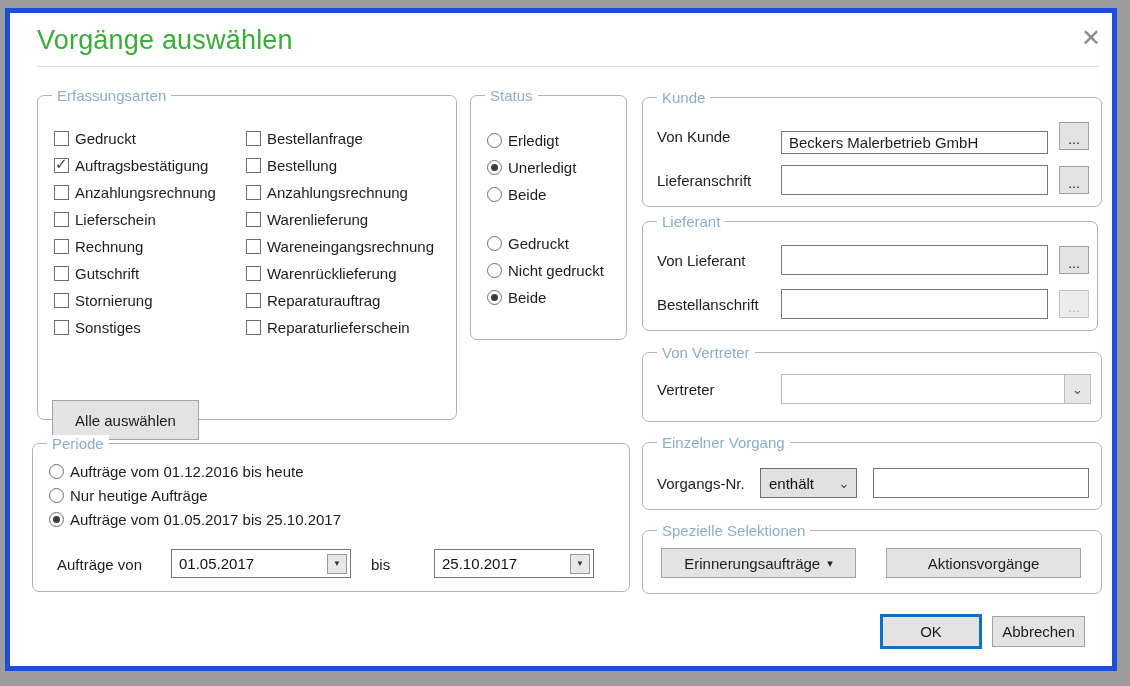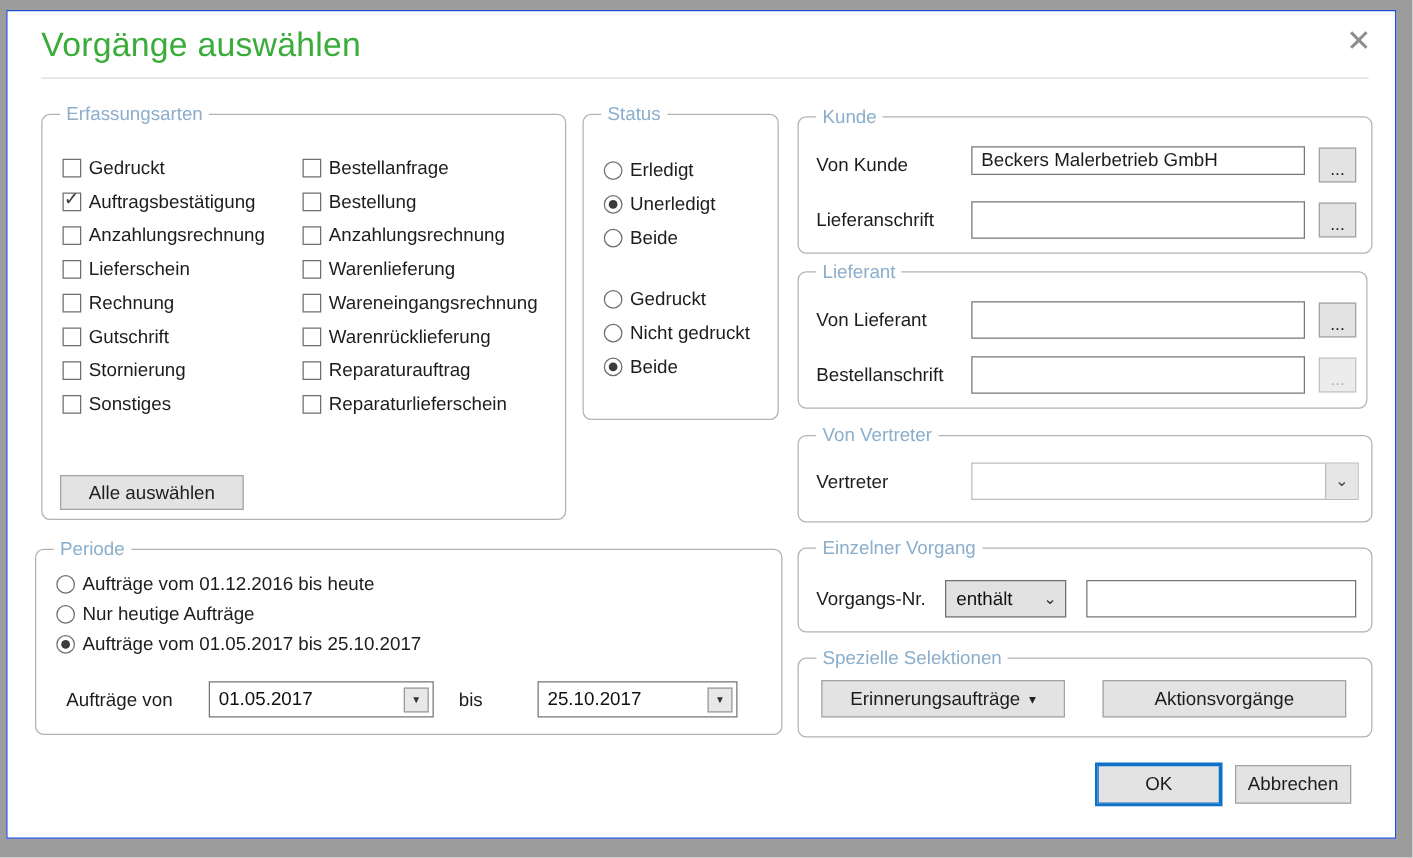--- a/index.html
+++ b/index.html
@@ -1,21 +1,21 @@
 <!DOCTYPE html>
 <html><head>
 <meta charset="utf-8">
 <style>
   * { margin:0; padding:0; box-sizing:border-box; }
   html,body { width:1130px; height:686px; overflow:hidden;
     font-family:"Liberation Sans","DejaVu Sans",sans-serif; }
   body { background:#9c9c9c; position:relative; }
 
   .dialog { position:absolute; left:5px; top:8px; width:1112px; height:663px;
-    background:#ffffff; border:1px solid #1d4ed8;padding-left:12px; }
+    background:#ffffff; border:5px solid #1d4ed8;padding-left:12px; }
 
   .title { position:absolute; left:27px; top:12px; font-size:27px; color:#3aac3a;
     letter-spacing:0.2px; }
   .close-x { position:absolute; left:1066px; top:10px; width:30px; height:30px;
     color:#8e8e8e; font-size:24px; line-height:30px; text-align:center; cursor:pointer; }
   .title-sep { position:absolute; left:27px; top:53px; width:1062px; height:1px;
     background:#dcdcdc; }
 
   .group { position:absolute; border:1px solid #b2b2b2; border-radius:7px; background:#fff; }
   .group-label { position:absolute; top:-9px; left:14px; background:#fff; padding:0 5px;
@@ -149,21 +149,21 @@
       <div class="cb-row">
         <span class="cb-box"></span>
         <span class="cb-label">Reparaturauftrag</span>
       </div>
       <div class="cb-row">
         <span class="cb-box"></span>
         <span class="cb-label">Reparaturlieferschein</span>
       </div>
     </div>
 
-    <div class="btn" style="left:14px; top:288px; width:147px; height:28px;">Alle auswählen</div>
+    <div class="btn" style="left:14px; top:304px; width:147px; height:40px;">Alle auswählen</div>
   </div>
 
   <div class="group" style="left:460px; top:82px; width:157px; height:245px;">
     <span class="group-label">Status</span>
 
     <div class="rb-col" style="left:16px; top:36px;">
       <div class="rb-row">
         <span class="rb-circ"></span>
         <span class="rb-label">Erledigt</span>
       </div>
@@ -189,21 +189,21 @@
       <div class="rb-row">
         <span class="rb-circ sel"></span>
         <span class="rb-label">Beide</span>
       </div>
     </div>
   </div>
 
   <div class="group" style="left:632px; top:84px; width:460px; height:110px;">
     <span class="group-label">Kunde</span>
     <div class="field-label" style="left:14px; top:30px;">Von Kunde</div>
-    <div class="text-input" style="left:138px; top:23px; width:267px; height:23px;">
+    <div class="text-input" style="left:138px; top:33px; width:267px; height:23px;">
       <span>Beckers Malerbetrieb GmbH</span>
     </div>
     <div class="browse-btn" style="left:416px; top:24px;">...</div>
     <div class="field-label" style="left:14px; top:74px;">Lieferanschrift</div>
     <div class="text-input" style="left:138px; top:67px; width:267px; height:30px;">
       <span></span>
     </div>
     <div class="browse-btn" style="left:416px; top:68px;">...</div>
   </div>
 

